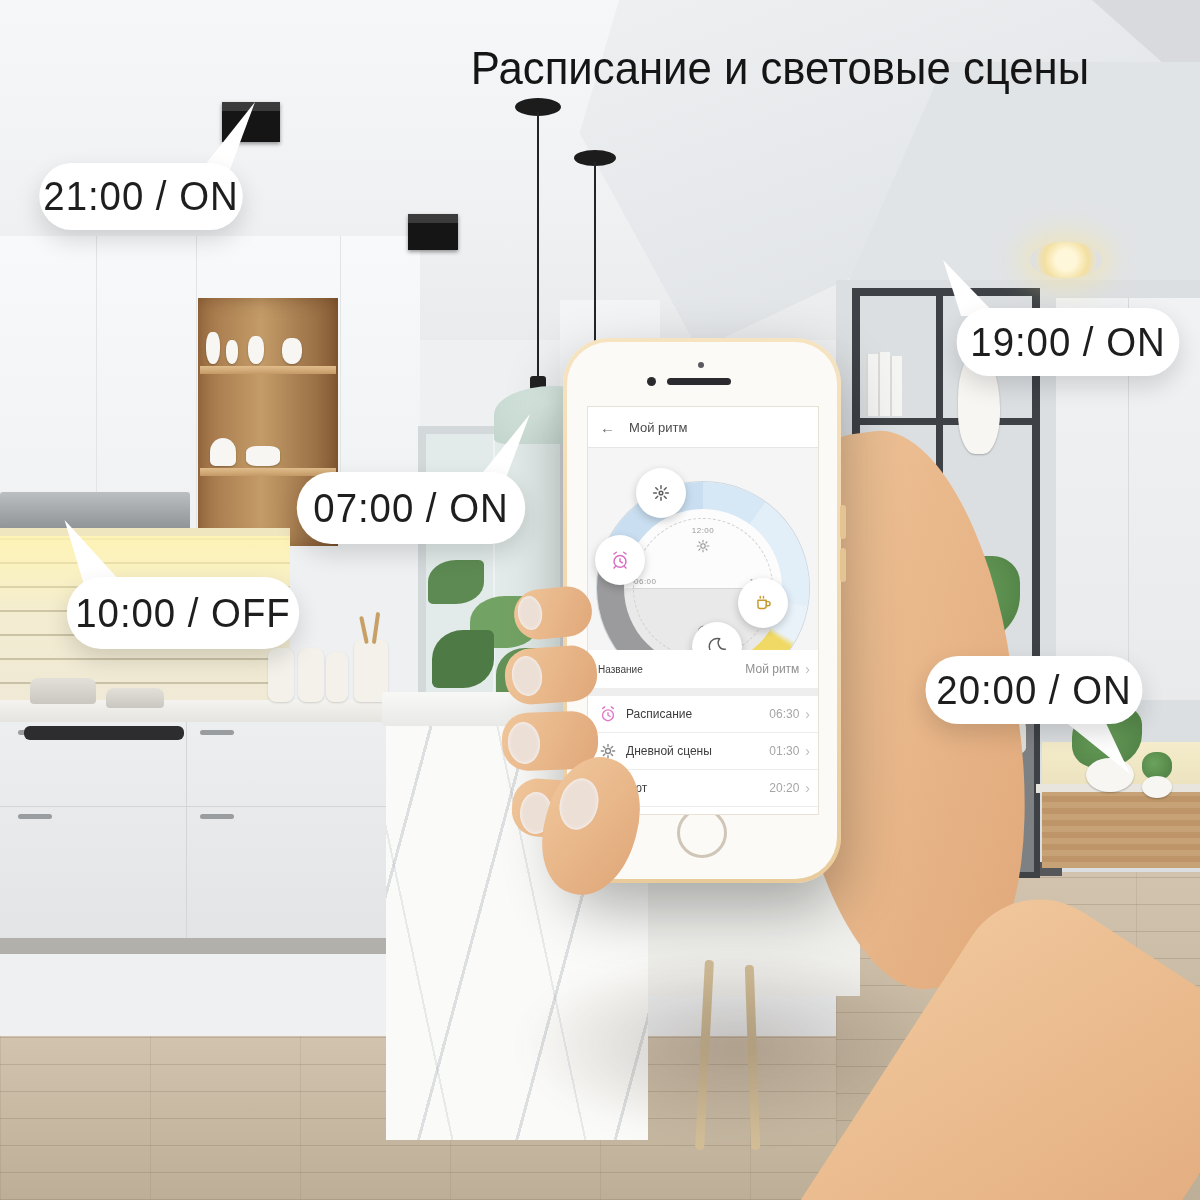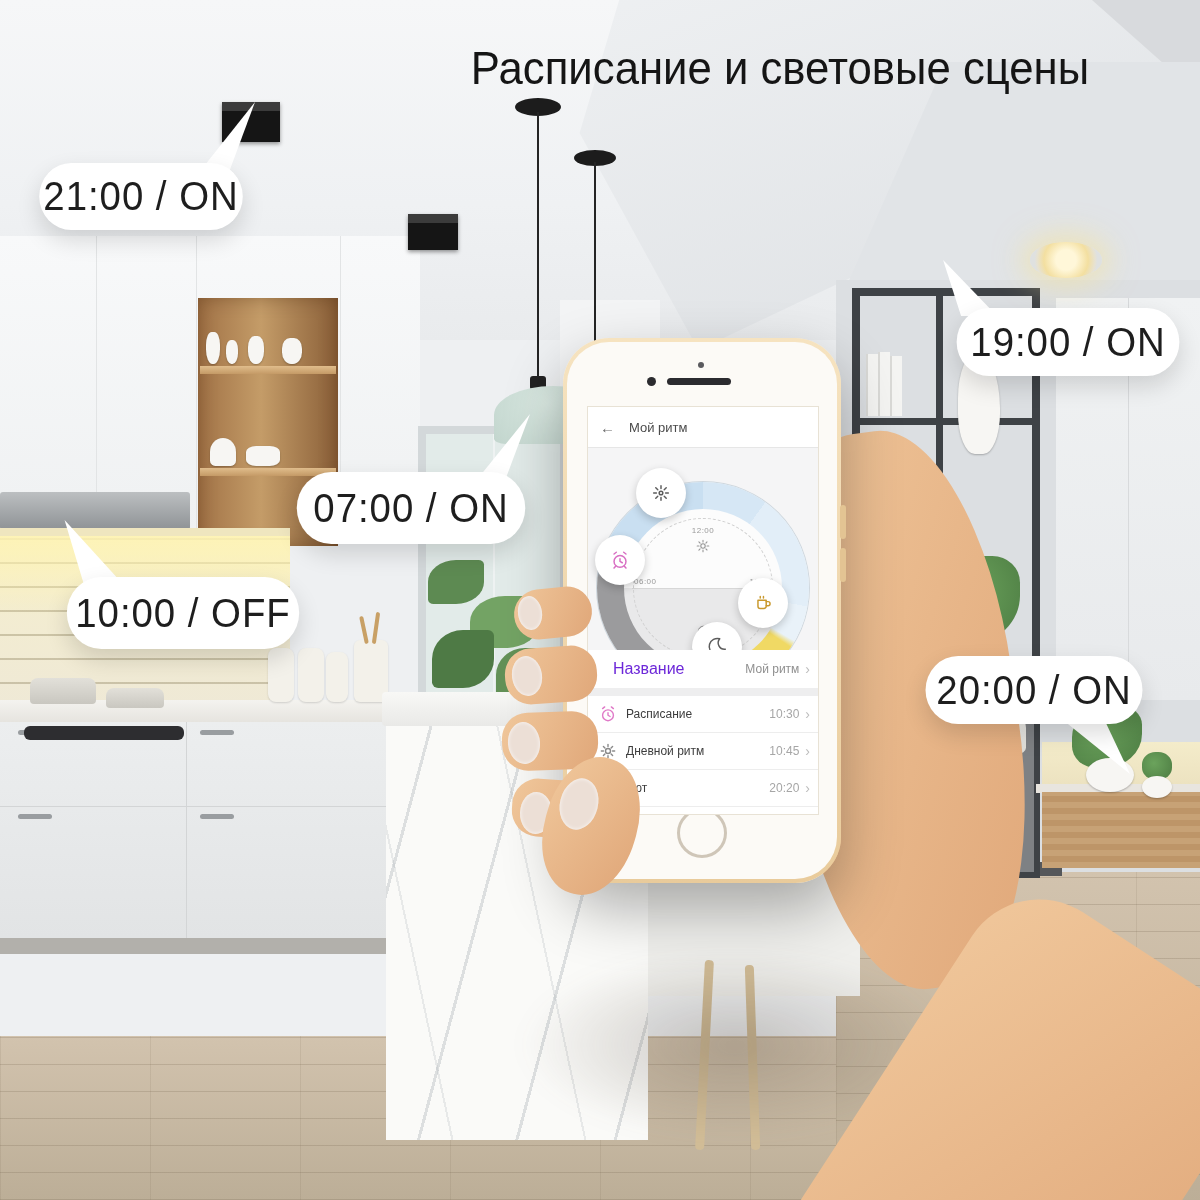--- a/index.html
+++ b/index.html
@@ -146,21 +146,21 @@
   .namerow{position:absolute;left:0;top:243px;width:230px;height:38px;background:#fff;
         display:flex;align-items:center;}
   .gap{position:absolute;left:0;top:281px;width:230px;height:8px;background:#eeeeef;}
   .rows{position:absolute;left:0;top:289px;width:230px;height:118px;overflow:hidden;}
   .srow{width:230px;height:37px;background:#fff;border-bottom:1px solid #ededed;
         display:flex;align-items:center;box-sizing:border-box;}
   .srow .ic{margin-left:10px;width:20px;height:20px;flex:0 0 20px;}
   .rlabel{margin-left:8px;font-size:12px;color:#3d3d3d;}
   .rtime{margin-left:auto;font-size:12px;color:#a6a6a6;}
   .chev{margin-left:6px;margin-right:8px;font-size:14px;color:#bdbdbd;}
-  .nlabel{margin-left:25px;font-size:16px;color:#6d28d9;}
+  .nlabel{margin-left:10px;font-size:10px;color:#404040;}
   .nval{margin-left:auto;font-size:12px;color:#8f8f8f;}
 
   
   .callout{background:#fff;border-radius:36px;display:flex;align-items:center;justify-content:center;
         font-size:40px;color:#1e1e1e;letter-spacing:1px;box-shadow:0 10px 24px rgba(0,0,0,.14);
         transform:scaleX(.96);}
   .tail{background:#fff;}
 
   
   .title{left:400px;top:40px;width:760px;text-align:center;font-size:47px;color:#151515;
@@ -367,31 +367,31 @@
 
     <div class="rows">
       <div class="srow">
         <span class="ic">
           <svg width="20" height="20" viewBox="0 0 24 24" fill="none" stroke="#e07ac8" stroke-width="1.7" stroke-linecap="round" stroke-linejoin="round">
             <circle cx="12" cy="13.5" r="6.5"></circle>
               <path d="M12 10.5v3l2.5 1.5"></path>
               <path d="M5.5 5.5 8 3.5M18.5 5.5 16 3.5"></path>
           </svg></span>
         <span class="rlabel">Расписание</span>
-        <span class="rtime">10:30</span>
+        <span class="rtime">06:30</span>
         <span class="chev">›</span>
       </div>
       <div class="srow">
         <span class="ic">
           <svg width="20" height="20" viewBox="0 0 24 24" fill="none" stroke="#8a8a8a" stroke-width="1.7" stroke-linecap="round">
             <circle cx="12" cy="12" r="3"></circle>
               <path d="M12 4v2.5M12 17.5V20M4 12h2.5M17.5 12H20M6.5 6.5l1.8 1.8M15.7 15.7l1.8 1.8M6.5 17.5l1.8-1.8M15.7 8.3l1.8-1.8"></path>
           </svg></span>
-        <span class="rlabel">Дневной ритм</span>
-        <span class="rtime">10:45</span>
+        <span class="rlabel">Дневной сцены</span>
+        <span class="rtime">01:30</span>
         <span class="chev">›</span>
       </div>
       <div class="srow">
         <span class="ic">
           <svg width="20" height="20" viewBox="0 0 24 24" fill="none" stroke="#d9b13b" stroke-width="1.7" stroke-linecap="round" stroke-linejoin="round">
             <path d="M6.5 9h9v6.5a2.5 2.5 0 0 1-2.5 2.5h-4a2.5 2.5 0 0 1-2.5-2.5z"></path>
               <path d="M15.5 10.5h2a2.2 2.2 0 0 1 0 4.4h-2"></path>
               <path d="M9 6.5V4.8M12.5 6.5V4.8"></path>
           </svg></span>
         <span class="rlabel">Уют</span>

